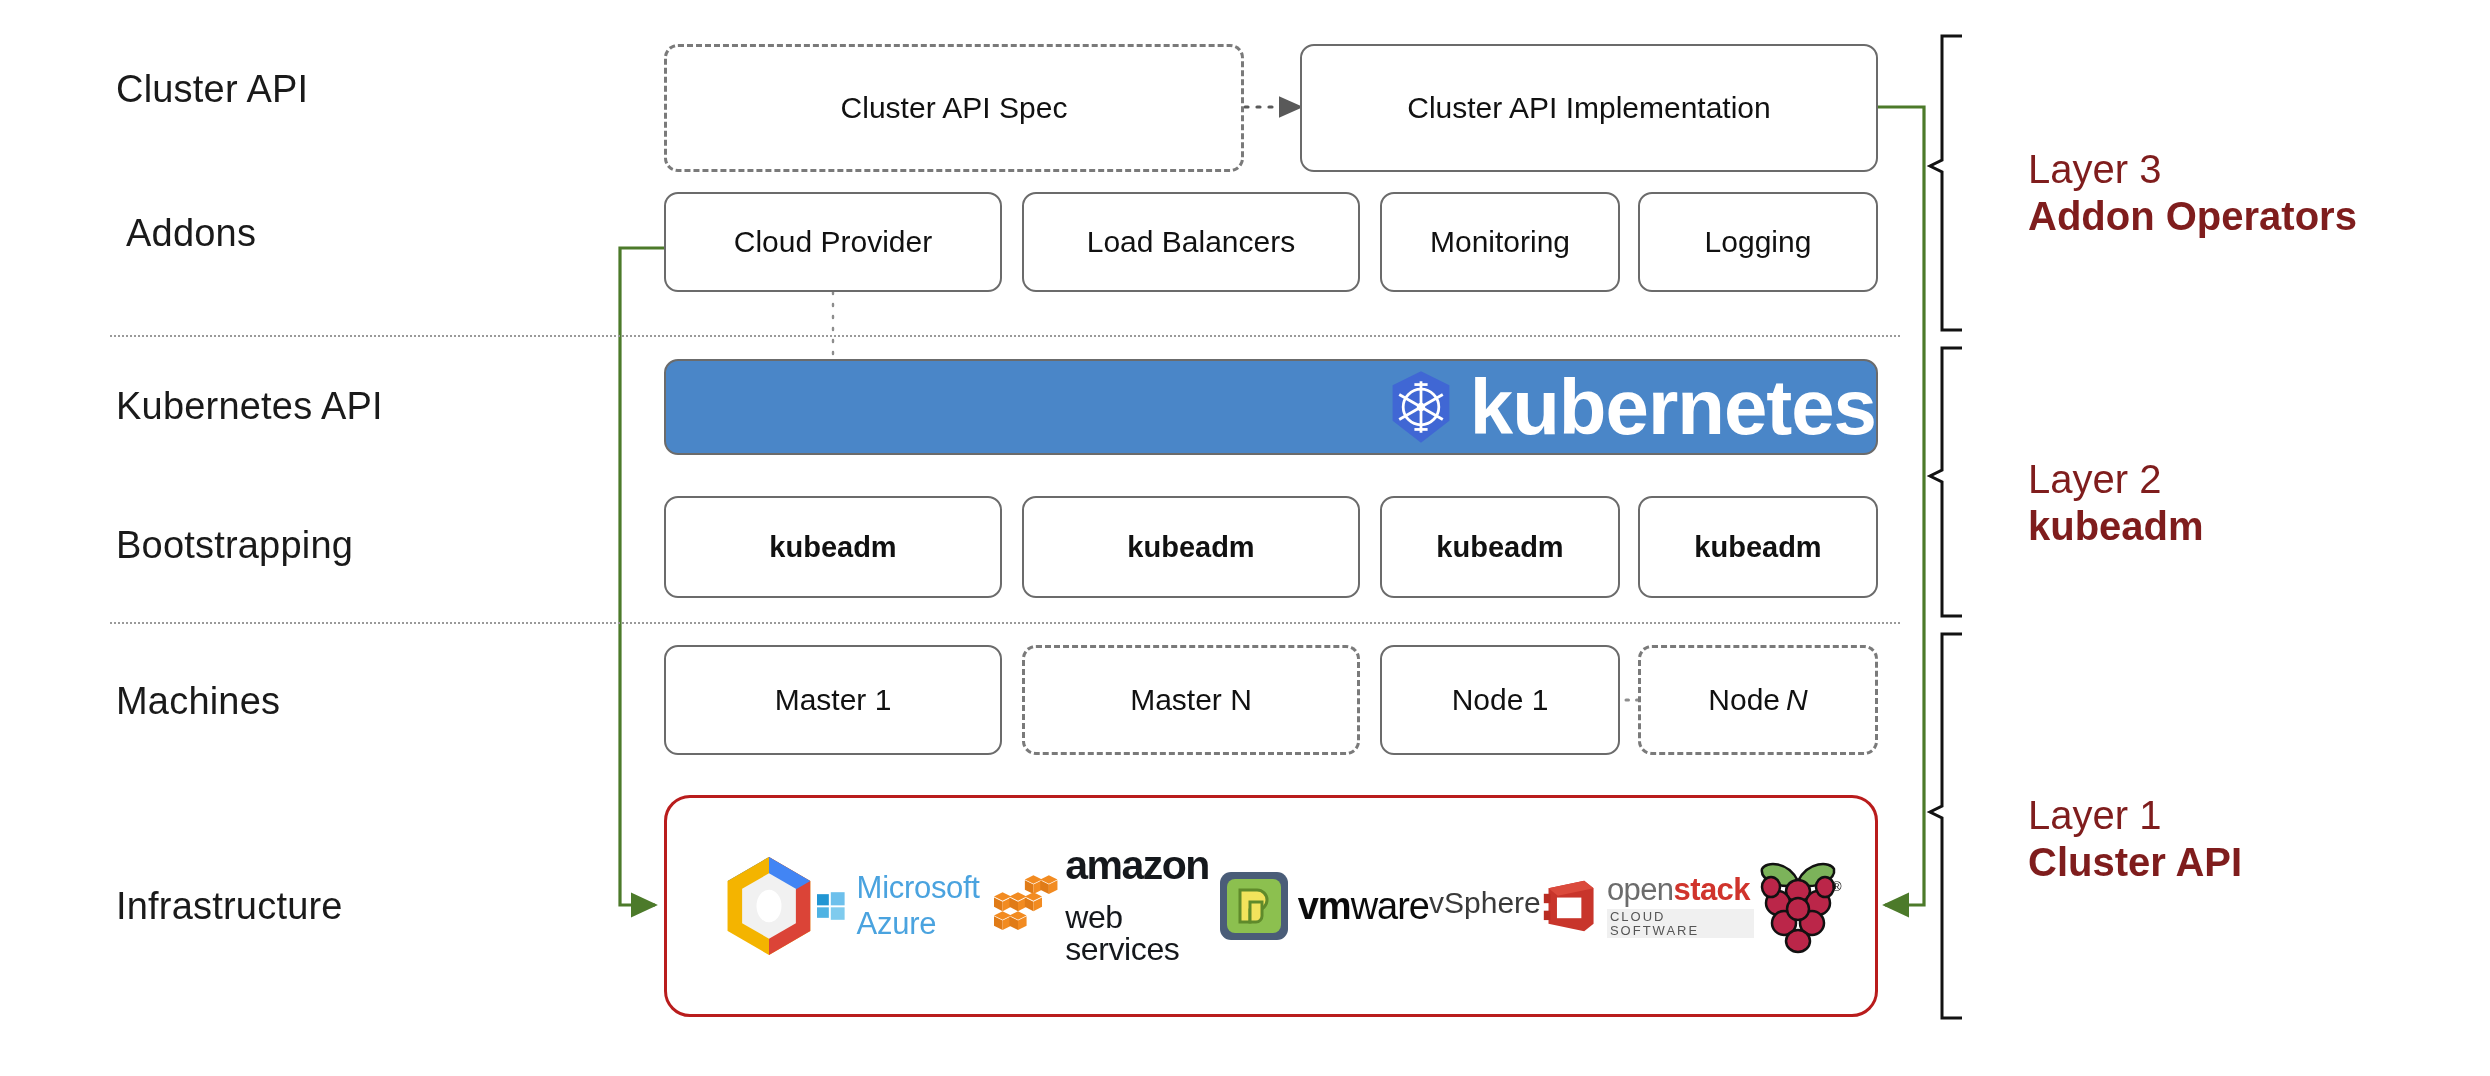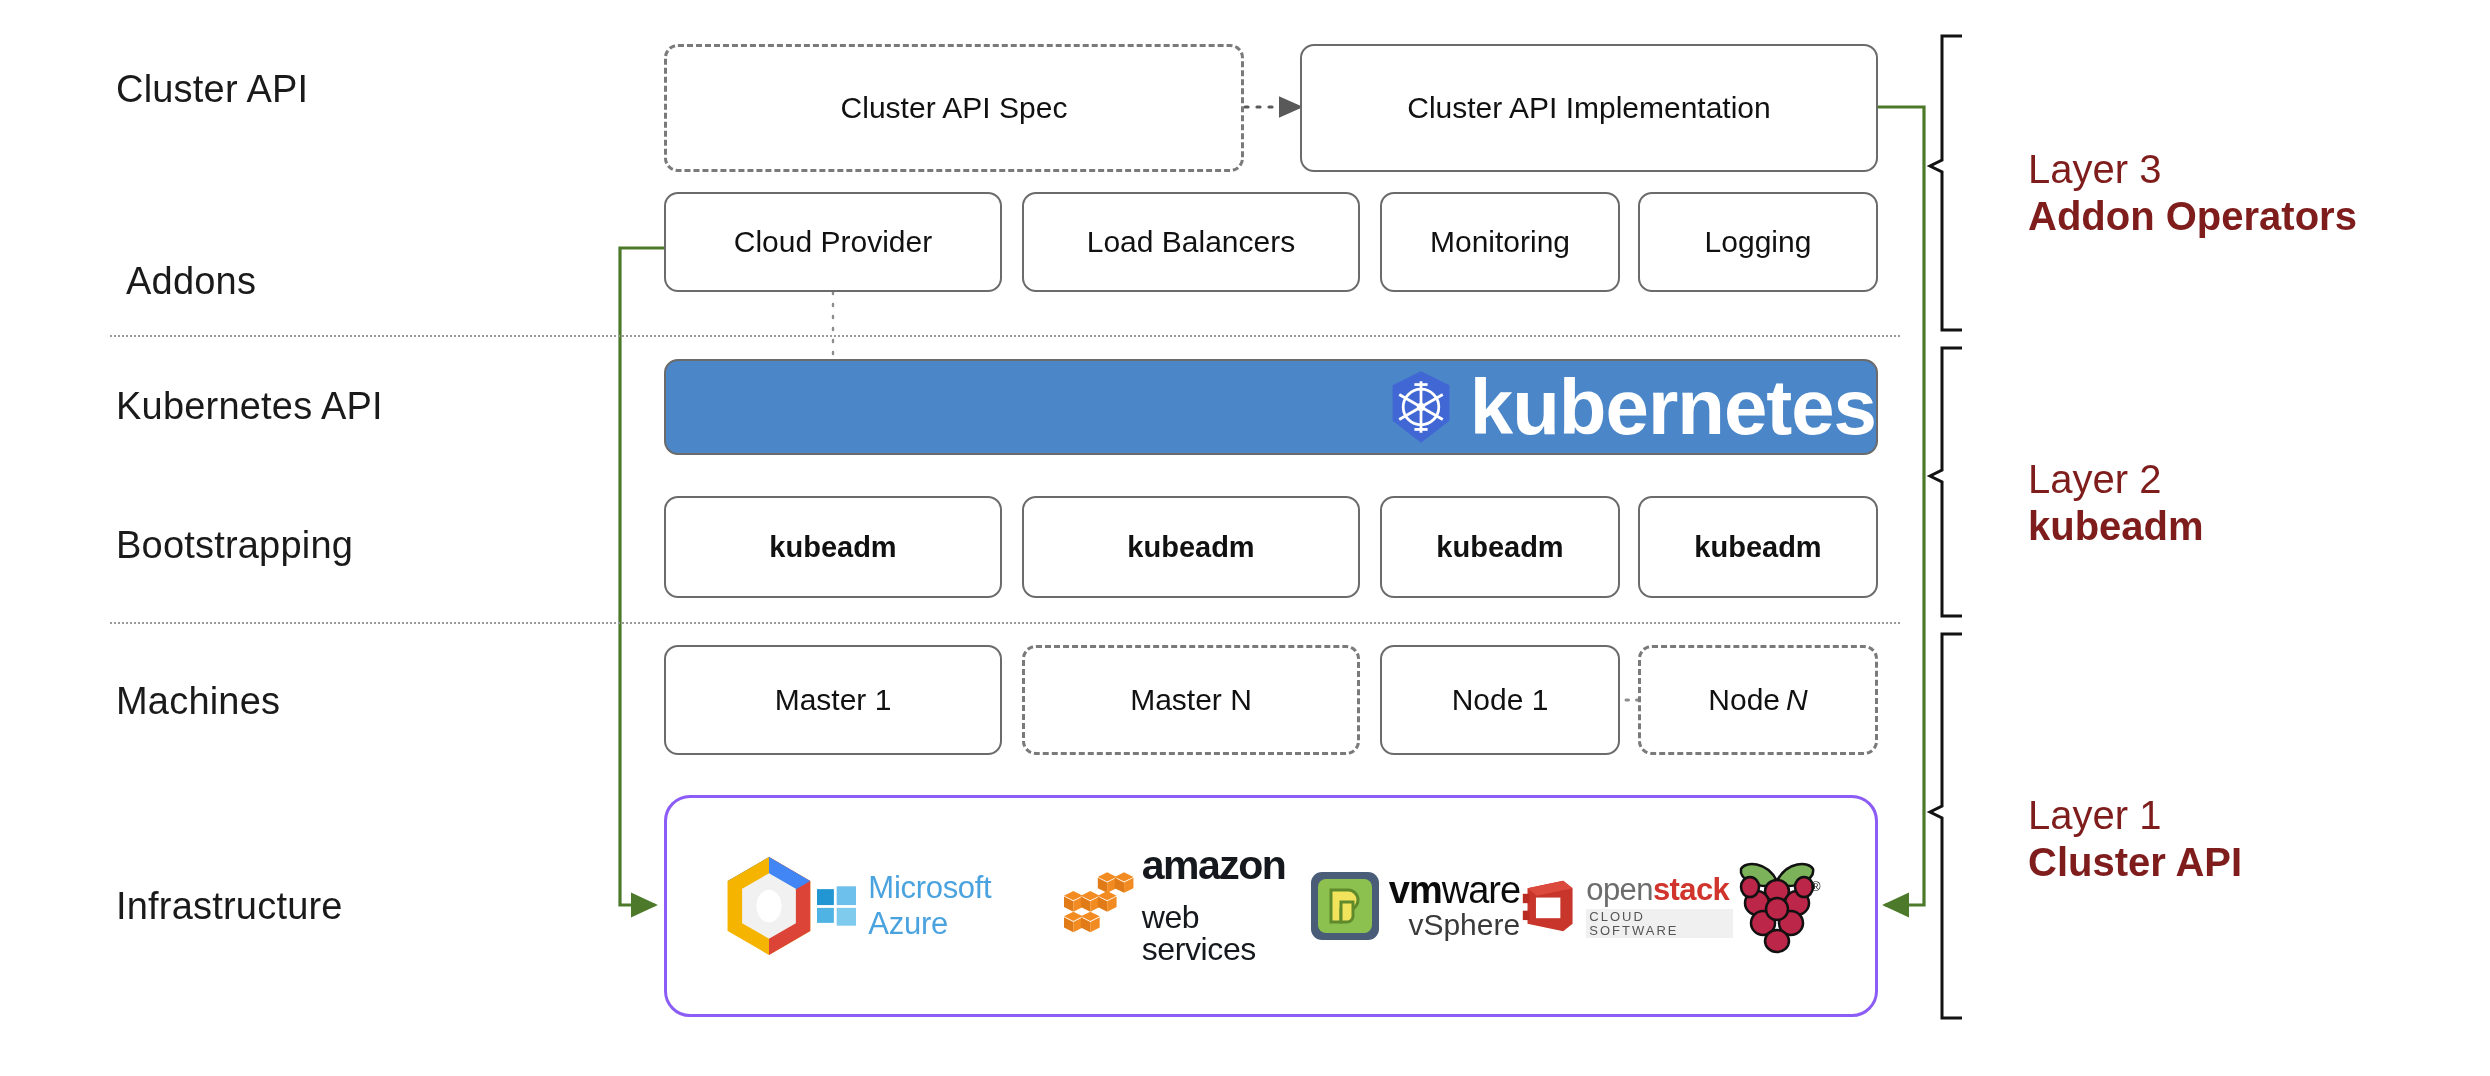--- a/index.html
+++ b/index.html
@@ -61,21 +61,21 @@
     font-size: 78px;
     font-weight: bold;
     letter-spacing: -1px;
     line-height: 1;
   }
 
   
   .infra-panel {
     position: absolute;
     background: #ffffff;
-    border: 3px solid #8b5cf6;
+    border: 3px solid #b91c1c;
     border-radius: 26px;
     display: flex;
     align-items: center;
     justify-content: space-around;
     padding: 0 54px;
   }
   .logo-slot { display: flex; align-items: center; justify-content: center; }
 
   
   .azure-text { color: #4aa3df; font-size: 31px; letter-spacing: -0.3px; }
@@ -129,21 +129,21 @@
 
     <path d="M 1962,36 L 1942,36 L 1942,160 L 1930,166 L 1942,172 L 1942,330 L 1962,330" fill="none" stroke="#121212" stroke-width="3" stroke-linejoin="miter"></path>
     <path d="M 1962,348 L 1942,348 L 1942,470 L 1930,476 L 1942,482 L 1942,616 L 1962,616" fill="none" stroke="#121212" stroke-width="3" stroke-linejoin="miter"></path>
     <path d="M 1962,634 L 1942,634 L 1942,806 L 1930,812 L 1942,818 L 1942,1018 L 1962,1018" fill="none" stroke="#121212" stroke-width="3" stroke-linejoin="miter"></path>
   </svg>
 
   <div class="hsep" style="top:335px;"></div>
   <div class="hsep" style="top:622px;"></div>
 
   <div class="row-label" style="left:116px; top:68px;">Cluster API</div>
-  <div class="row-label" style="left:126px; top:212px;margin-top:48px;">Addons</div>
+  <div class="row-label" style="left:126px; top:212px;">Addons</div>
   <div class="row-label" style="left:116px; top:385px;">Kubernetes API</div>
   <div class="row-label" style="left:116px; top:524px;">Bootstrapping</div>
   <div class="row-label" style="left:116px; top:680px;">Machines</div>
   <div class="row-label" style="left:116px; top:885px;">Infrastructure</div>
 
   <div class="nbox dashed" style="left:664px; top:44px; width:580px; height:128px;">
     <span>Cluster API Spec</span>
   </div>
   <div class="nbox" style="left:1300px; top:44px; width:578px; height:128px;">
     <span>Cluster API Implementation</span>
@@ -278,21 +278,21 @@
       </div>
     </div>
 
     <div class="logo-slot" style="gap:10px;">
       <svg width="68" height="68" viewBox="0 0 68 68">
         <rect x="0" y="0" width="68" height="68" rx="11" fill="#4a5d78"></rect>
         <rect x="7" y="7" width="54" height="54" rx="8" fill="#8cc04f"></rect>
         <path d="M20 18 h17 a10 10 0 0 1 0 20 h-7 v12 h-10 z" fill="#f2e35c" stroke="#5f8a2b" stroke-width="3"></path>
         <path d="M30 30 h12 v14 a6 6 0 0 1 -6 6 h-6 z" fill="#f2e35c" stroke="#5f8a2b" stroke-width="3"></path>
       </svg>
-      <div style="display:flex;flex-direction:column;align-items:flex-end;line-height:1;">
+      <div style="display:flex;flex-direction:row;align-items:flex-start;line-height:1;">
         <div>
           <span class="vmw-vm">vm</span><span class="vmw-ware">ware</span>
         </div>
         <span class="vmw-sub">vSphere</span>
       </div>
     </div>
 
     <div class="logo-slot" style="gap:8px;">
       <svg width="62" height="62" viewBox="0 0 62 62">
         <path d="M8 12 L46 4 L56 12 L56 50 L46 58 L8 50 Z" fill="#c8352b"></path>

